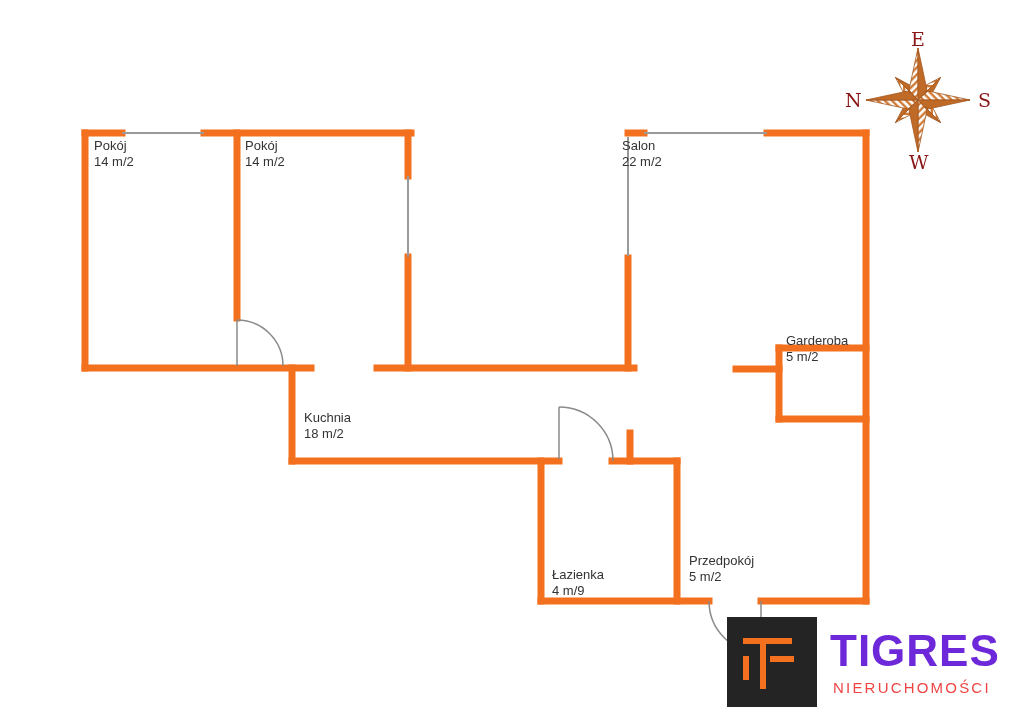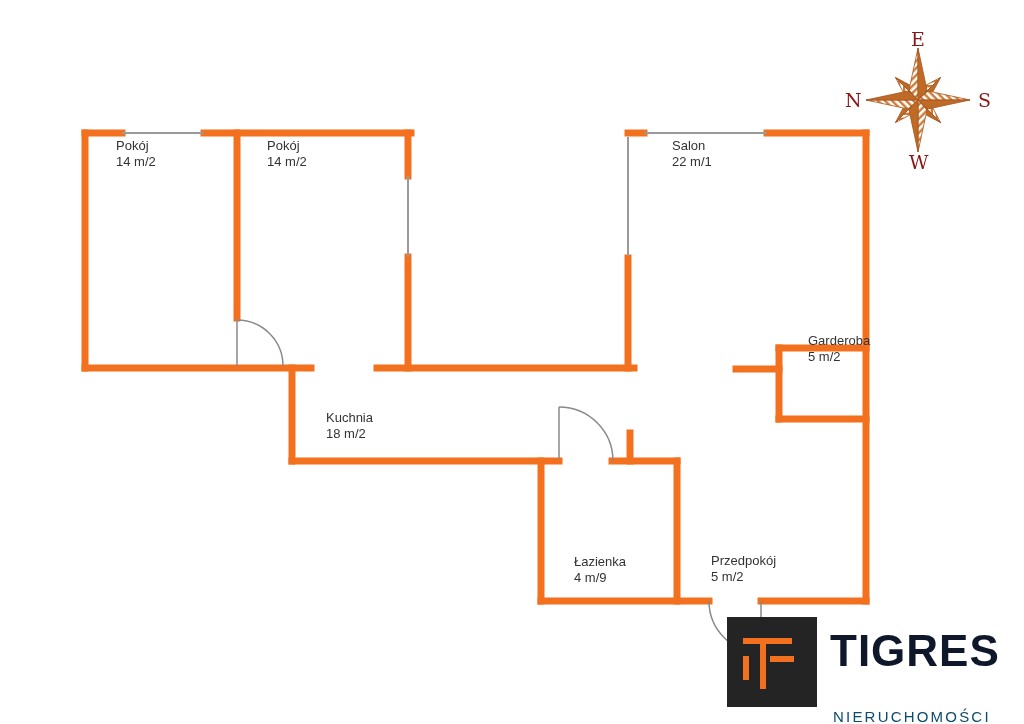--- a/index.html
+++ b/index.html
@@ -10,43 +10,42 @@
     font-family:"Liberation Sans", sans-serif;
     overflow:hidden;
   }
   .plan-svg{position:absolute;left:0;top:0;}
   .room-label{
     position:absolute;
     font-size:13px;
     line-height:16px;
     color:#333333;
     white-space:nowrap;
-    margin-left:22px;
   }
   .compass-letter{
     position:absolute;
     font-family:"DejaVu Serif", serif;
     font-size:19px;
     font-weight:500;
     color:#8b1616;
   }
   .logo-title{
     position:absolute;
     left:830px;top:626px;
     font-size:44px;
     font-weight:600;
     letter-spacing:1px;
-    color:#0f172a;
+    color:#6d28d9;
   }
   .logo-subtitle{
     position:absolute;
-    left:833px;top:708px;
+    left:833px;top:679px;
     font-size:15px;
     letter-spacing:2.2px;
-    color:#0c4a6e;
+    color:#ef4444;
   }
 </style>
 </head>
 <body>
 
 <div class="canvas">
 
   <svg class="plan-svg" width="1024" height="724" viewBox="0 0 1024 724">
     <defs>
       <pattern id="hatch" patternUnits="userSpaceOnUse" width="5" height="5" patternTransform="rotate(45)">
@@ -129,33 +128,33 @@
   </svg>
 
   <div class="room-label" style="left:94px;top:138px">
     <div>Pokój</div>
     <div>14 m/2</div>
   </div>
   <div class="room-label" style="left:245px;top:138px">
     <div>Pokój</div>
     <div>14 m/2</div>
   </div>
-  <div class="room-label" style="left:650px;top:138px">
+  <div class="room-label" style="left:622px;top:138px">
     <div>Salon</div>
-    <div>22 m/1</div>
+    <div>22 m/2</div>
   </div>
   <div class="room-label" style="left:304px;top:410px">
     <div>Kuchnia</div>
     <div>18 m/2</div>
   </div>
   <div class="room-label" style="left:786px;top:333px">
     <div>Garderoba</div>
     <div>5 m/2</div>
   </div>
-  <div class="room-label" style="left:552px;top:554px">
+  <div class="room-label" style="left:552px;top:567px">
     <div>Łazienka</div>
     <div>4 m/9</div>
   </div>
   <div class="room-label" style="left:689px;top:553px">
     <div>Przedpokój</div>
     <div>5 m/2</div>
   </div>
 
   <span class="compass-letter" style="left:911px;top:28px">E</span>
   <span class="compass-letter" style="left:978px;top:89px">S</span>

